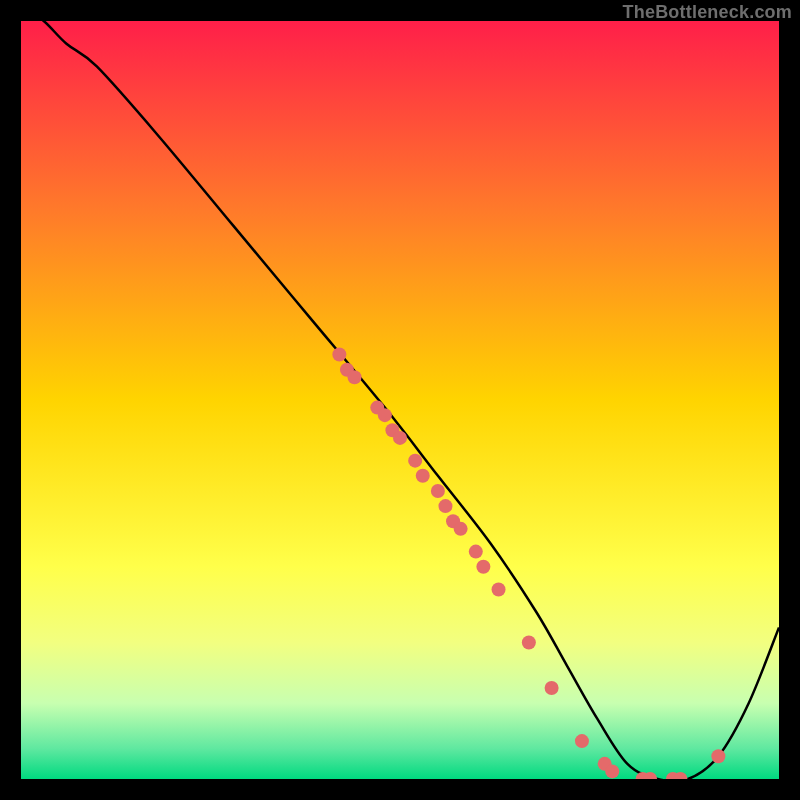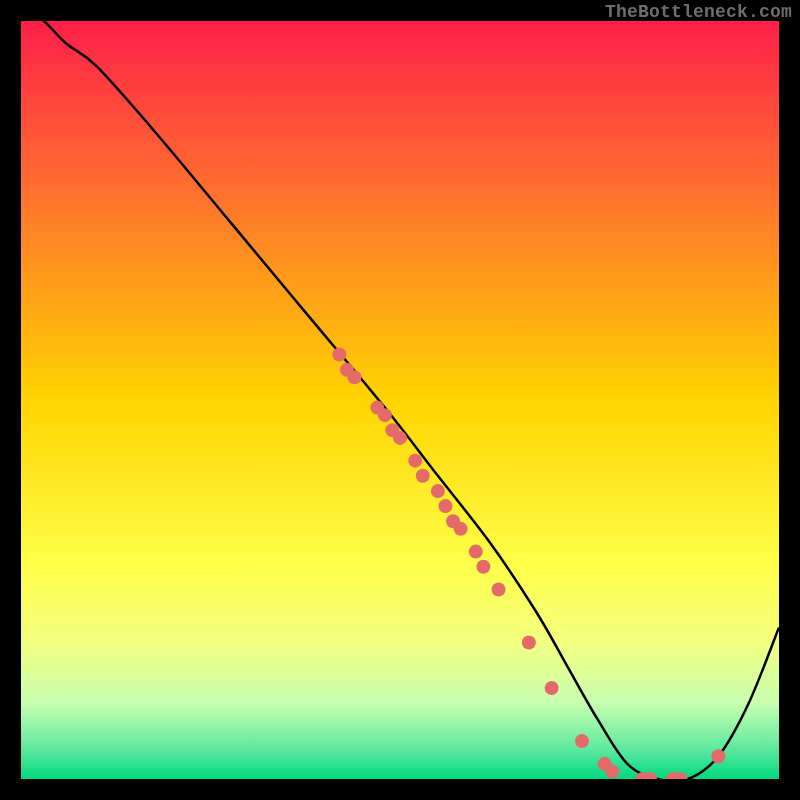--- a/index.html
+++ b/index.html
@@ -12,21 +12,21 @@
   }
   .container {
     position: relative;
     width: 800px;
     height: 800px;
   }
   .watermark {
     position: absolute;
     top: 2px;
     right: 8px;
-    font-family: Liberation Mono, monospace;
+    font-family: Liberation Sans, sans-serif;
     font-size: 18px;
     font-weight: bold;
     color: #6e6e6e;
     z-index: 5;
     letter-spacing: 0.2px;
     margin-left: 32px;
   }
   svg {
     position: absolute;
     left: 0;

